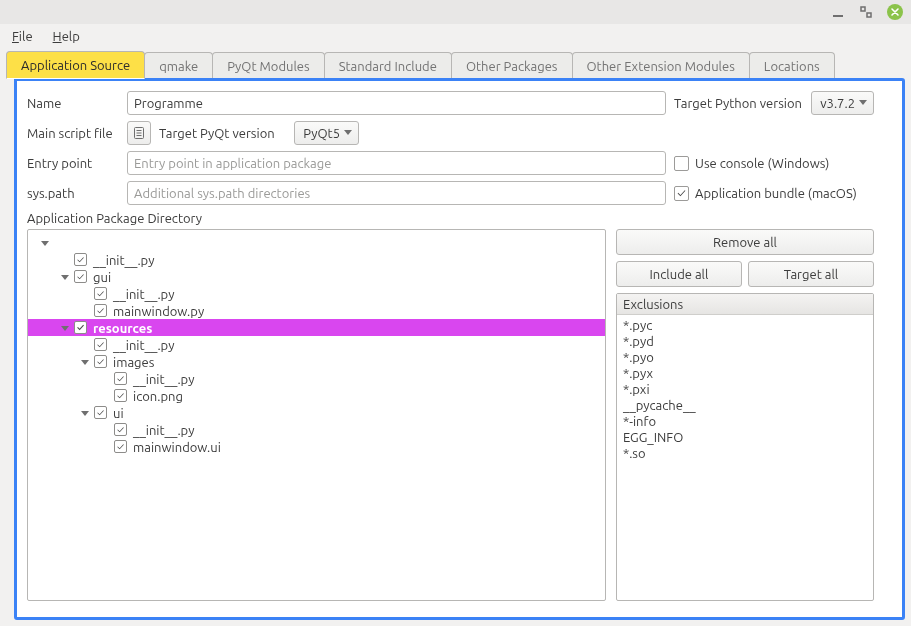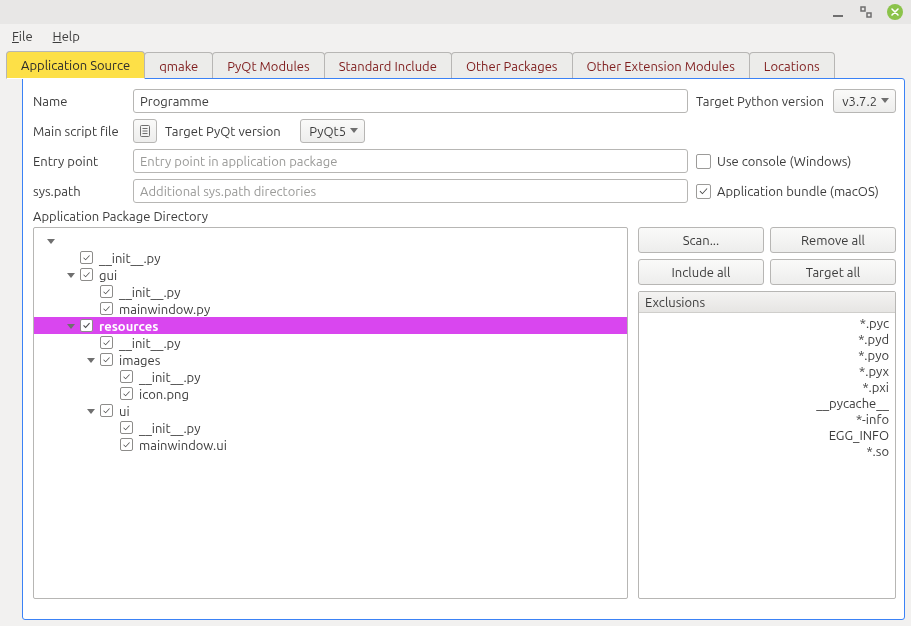--- a/index.html
+++ b/index.html
@@ -64,37 +64,37 @@
     padding: 6px 14px 6px 14px;
     border: 1px solid #b7b6b4;
     border-bottom: none;
     background: #ececea;
     border-radius: 4px 4px 0 0;
     margin-right: 0px;
     font-size: 13px;
     cursor: default;
     position: relative;
     top: 1px;
-    color: #7f1d1d;
+    color: #737373;
   }
   .tab + .tab { margin-left: -1px; }
   .tab.active {
     background: #fde047;
     border-bottom: 1px solid #fff;
     z-index: 2;
     color: #2c2c2c;
   }
 
   
   .tabpage {
-    margin: 0 6px 6px 22px;
-    border: 1px solid #3b82f6;
+    margin: 0 6px 6px 14px;
+    border: 3px solid #3b82f6;
     background: #fff;
     border-radius: 0 3px 3px 3px;
-    padding: 10px 8px 10px 10px;
+    padding: 10px 28px 10px 10px;
     height: 542px;
     position: relative;
   }
 
   .form-row {
     display: flex;
     align-items: center;
     margin-bottom: 6px;
     gap: 8px;
   }
@@ -245,21 +245,20 @@
     background: linear-gradient(#f4f3f2,#e6e5e3);
     border-bottom: 1px solid #cfcecb;
     padding: 3px 6px;
     font-size: 13px;
   }
   .excl-list {
     padding: 2px 6px;
     line-height: 16px;
     font-size: 13px;
     overflow: auto;
-    text-align: right;
   }
 
   svg { display: block; }
 </style>
 </head>
 <body>
 
 <div class="titlebar">
   <span class="tb-btn">
     <svg width="12" height="12" viewBox="0 0 12 12">
@@ -451,21 +450,20 @@
         <div class="tree-row">
           <span class="indent" style="width: 72px;"></span>
           <span class="tw"></span>
           <span class="node-chk checked"></span>
           <span class="node-label">mainwindow.ui</span>
         </div>
       </div>
 
     <div class="side-panel">
       <div class="btn-row">
-        <span class="btn">Scan...</span>
         <span class="btn">Remove all</span>
       </div>
       <div class="btn-row">
         <span class="btn">Include all</span>
         <span class="btn">Target all</span>
       </div>
       <div class="excl-box">
         <div class="excl-header">Exclusions</div>
         <div class="excl-list" id="excl-list">
             <div>*.pyc</div>

